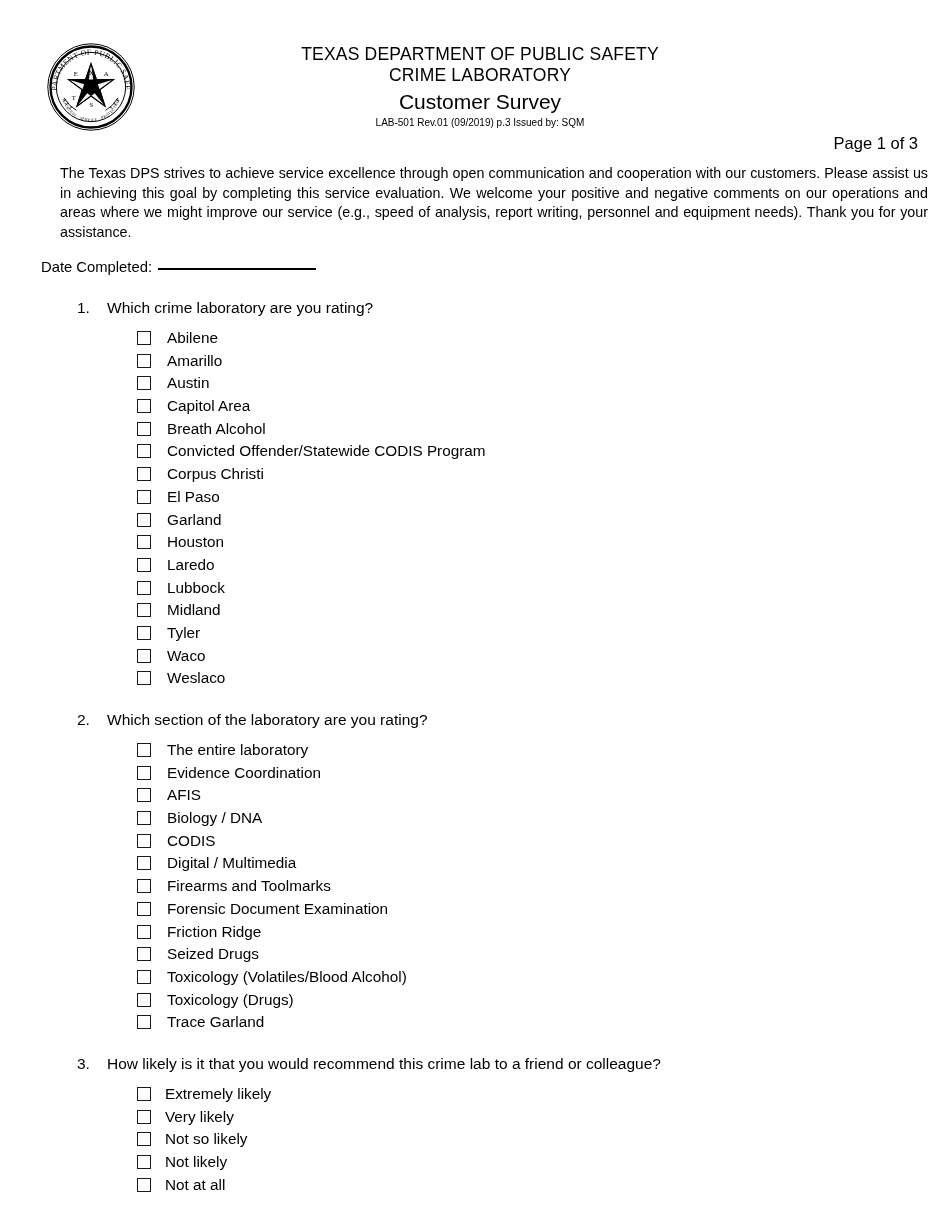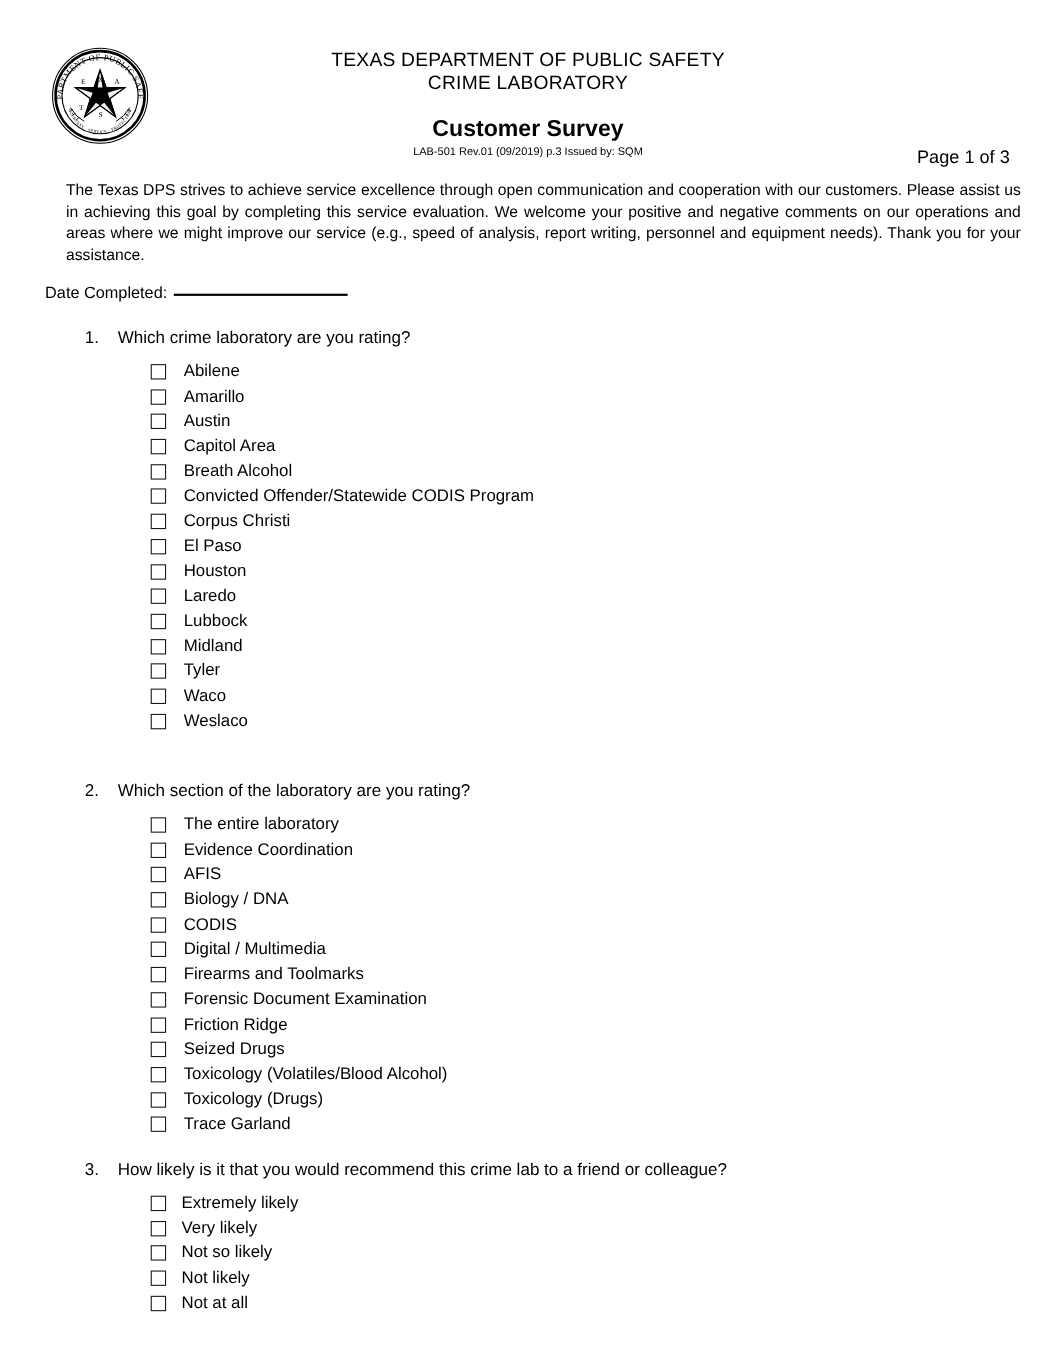--- a/index.html
+++ b/index.html
@@ -55,23 +55,23 @@
     white-space: nowrap;
   }
   .org-line2 {
     font-size: 17.5px;
     line-height: 21px;
     letter-spacing: 0.2px;
     white-space: nowrap;
   }
   .doc-title {
     font-size: 21px;
-    font-weight: bold;
+    font-weight: normal;
     line-height: 24px;
-    margin-top: 20px;
+    margin-top: 4px;
   }
   .doc-meta {
     font-size: 10px;
     line-height: 13px;
     margin-top: 2px;
   }
 
   .page-num {
     position: absolute;
     right: 32px;
@@ -273,20 +273,24 @@
       <div class="option">
           <span class="cbx"></span>
           <span class="opt-label">Corpus Christi</span>
         </div>
       <div class="option">
           <span class="cbx"></span>
           <span class="opt-label">El Paso</span>
         </div>
       <div class="option">
           <span class="cbx"></span>
+          <span class="opt-label">Garland</span>
+        </div>
+      <div class="option">
+          <span class="cbx"></span>
           <span class="opt-label">Houston</span>
         </div>
       <div class="option">
           <span class="cbx"></span>
           <span class="opt-label">Laredo</span>
         </div>
       <div class="option">
           <span class="cbx"></span>
           <span class="opt-label">Lubbock</span>
         </div>

